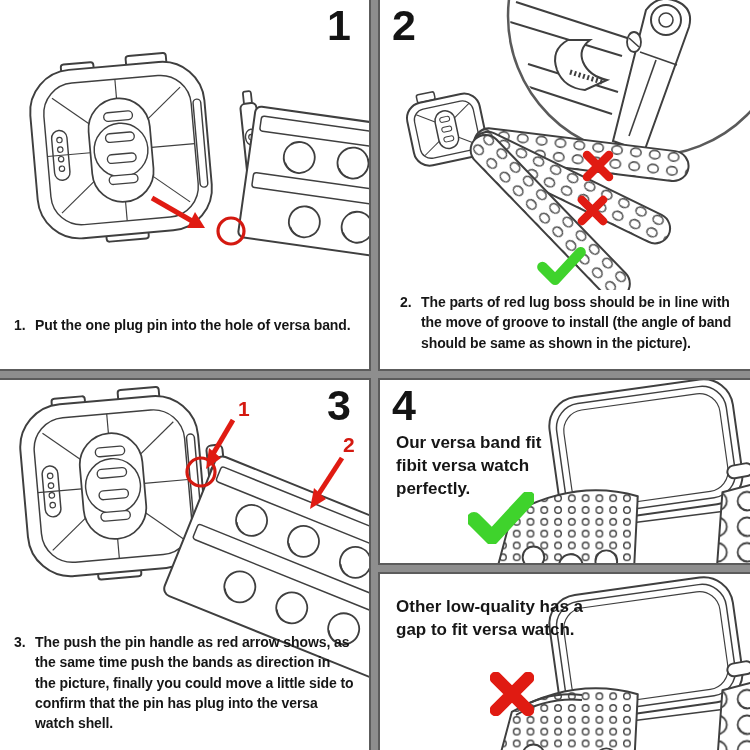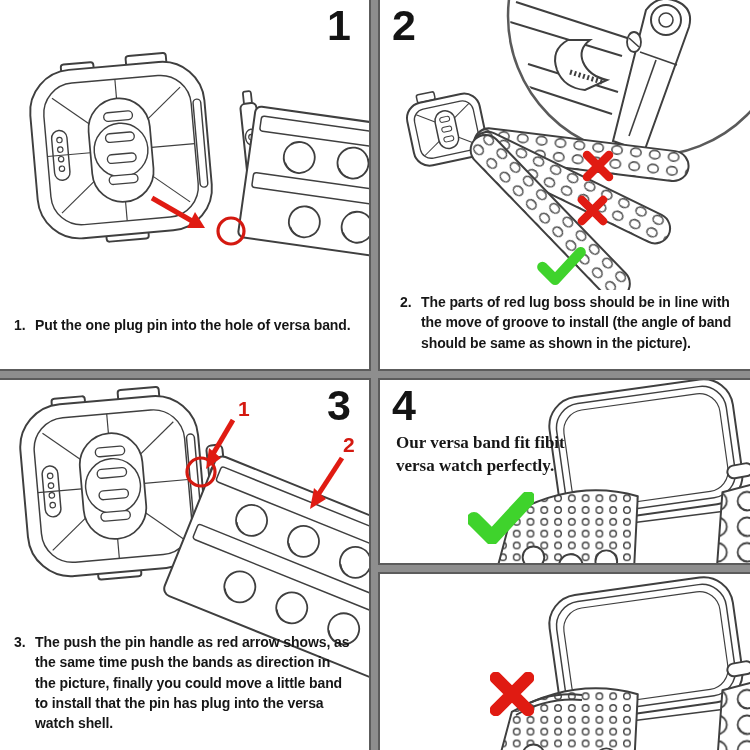--- a/index.html
+++ b/index.html
@@ -14,21 +14,21 @@
   #panel2{left:378px;top:0;width:370px;height:369px;border-left:2px solid #5c5c5c;border-bottom:2px solid #5c5c5c;}
   #panel3{left:0;top:378px;width:369px;height:370px;border-right:2px solid #5c5c5c;border-top:2px solid #5c5c5c;}
   #panel4{left:378px;top:378px;width:372px;height:372px;background:transparent;overflow:visible;}
   #panel4a{left:0;top:0;width:370px;height:183px;border-left:2px solid #5c5c5c;border-top:2px solid #5c5c5c;border-bottom:2px solid #5c5c5c;}
   #panel4b{left:0;top:194px;width:370px;height:176px;border-left:2px solid #5c5c5c;border-top:2px solid #5c5c5c;}
   .stepnum{position:absolute;font-size:43px;font-weight:700;line-height:1;color:#141414;}
   .num-tr{right:18px;top:4px;}
   .num-tl{left:12px;top:4px;}
   .cap{position:absolute;display:flex;gap:7px;font-size:14px;font-weight:600;line-height:1.45;letter-spacing:-0.1px;}
   .cap .cn{flex:none;width:14px;}
-  .cap4{position:absolute;font-size:17px;font-weight:600;line-height:1.35;font-family:Liberation Serif, serif;}
+  .cap4{position:absolute;font-size:17px;font-weight:600;line-height:1.35;}
   svg{display:block;}
   .illus{position:absolute;left:0;top:0;}
 </style>
 </head>
 <body>
 
 <svg width="0" height="0" style="position:absolute" aria-hidden="true">
   <defs>
     <pattern id="dots" width="14" height="12" patternUnits="userSpaceOnUse">
       <rect width="14" height="12" fill="#fff"></rect>
@@ -264,21 +264,21 @@
 
     <g stroke="#e01b12" fill="#e01b12">
       <line x1="342" y1="78" x2="318" y2="115" stroke-width="5"></line>
       <polygon points="310,129 326,119 314,108" stroke="none"></polygon>
     </g>
     <text x="343" y="72" font-size="21" font-weight="700" fill="#d41910">2</text>
   </svg>
 
   <div class="cap" style="left:14px;top:252px;width:340px;background:transparent;">
     <span class="cn">3.</span>
-    <div>The push the pin handle as red arrow shows, as the same time push the bands as direction in the picture, finally you could move a little band to install that the pin has plug into the versa watch shell.</div>
+    <div>The push the pin handle as red arrow shows, as the same time push the bands as direction in the picture, finally you could move a little side to confirm that the pin has plug into the versa watch shell.</div>
   </div>
 </div>
 
 <div class="panel" id="panel4">
 
   <div class="panel" id="panel4a">
     <div class="stepnum num-tl">4</div>
     <svg class="illus" width="370" height="183" viewBox="0 0 370 183">
       <use href="#pwatch" x="116" y="6" width="256" height="187"></use>
     </svg>
@@ -289,18 +289,19 @@
   </div>
 
   <div class="panel" id="panel4b">
     <svg class="illus" width="370" height="176" viewBox="0 0 370 176">
       <use href="#pwatch" x="116" y="10" width="256" height="187"></use>
       <g stroke="#3f3f3f" fill="none" stroke-width="2">
         <path d="M138 135 q30 -18 64 -14"></path>
         <path d="M136 141 q31 -18 66 -15"></path>
       </g>
     </svg>
+    <div class="cap4" style="left:16px;top:22px;width:200px;">Other low-quality has a gap to fit versa watch.</div>
     <svg class="illus" style="left:110px;top:98px;" width="44" height="44" viewBox="0 0 30 30">
       <use href="#crossmark" width="30" height="30"></use>
     </svg>
   </div>
 
 </div>
 
 </body></html>

